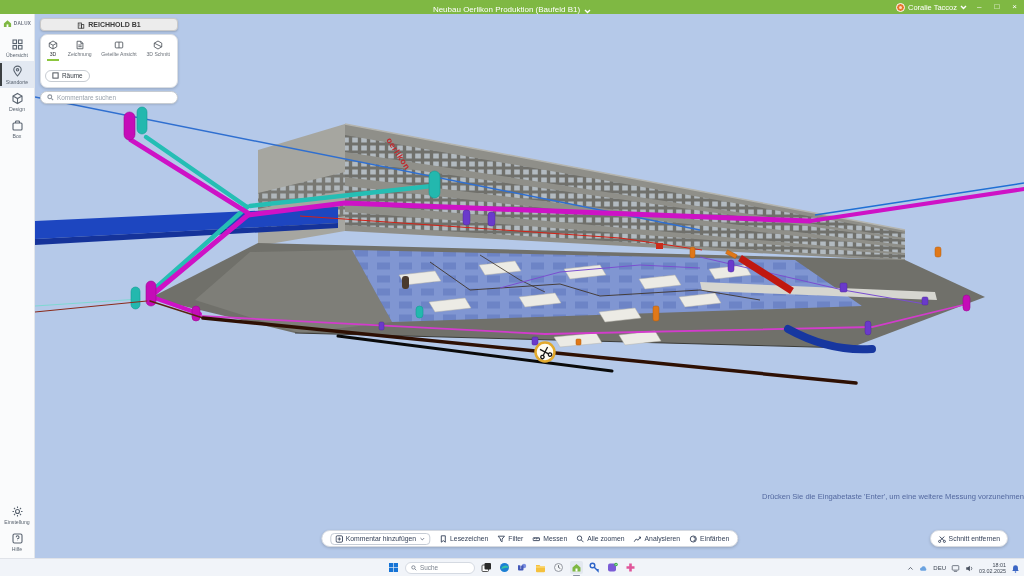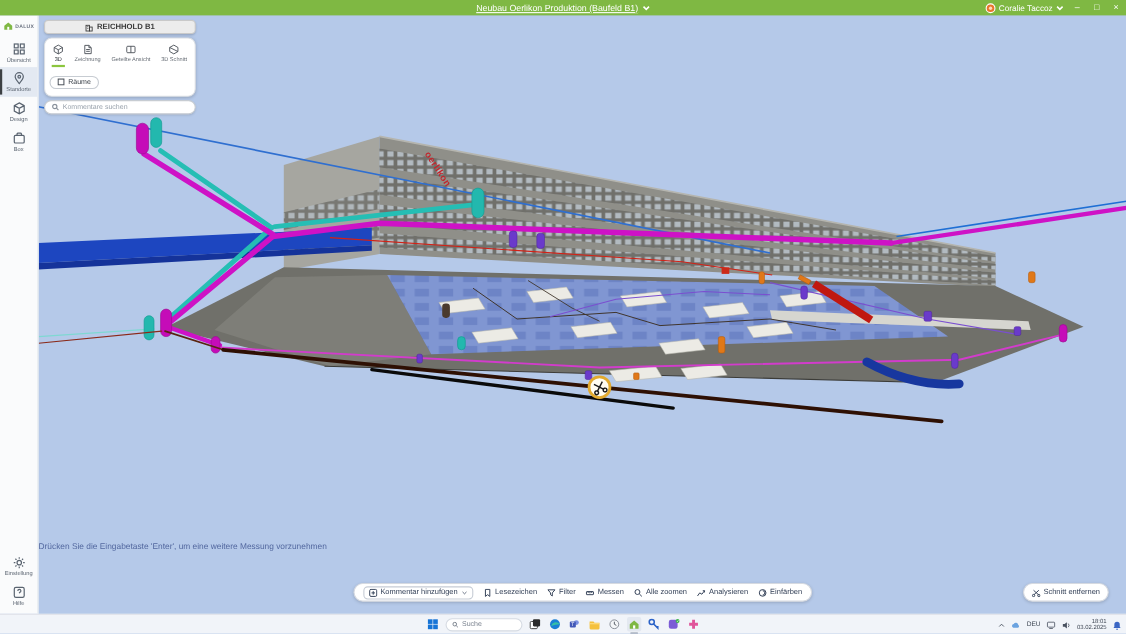--- a/index.html
+++ b/index.html
@@ -3,22 +3,22 @@
 <meta charset="utf-8">
 <style>
   * { margin:0; padding:0; box-sizing:border-box; }
   html,body { width:1024px; height:576px; overflow:hidden;
     font-family:"Liberation Sans", sans-serif; background:#b5c9e9; }
 
   
   .titlebar { position:absolute; top:0; left:0; width:1024px; height:14px;
     background:#7fb843; z-index:50; }
   .titlebar-title { position:absolute; left:0; right:0; top:0; height:14px;
-    display:flex; align-items:center; justify-content:center; gap:4px;
-    color:#fff; font-size:8px;text-decoration:underline; }
+    display:flex; align-items:flex-end; justify-content:center; gap:4px;
+    color:#fff; font-size:8px; }
   .titlebar-right { position:absolute; right:4px; top:0; height:14px;
     display:flex; align-items:center; gap:7px; color:#fff; font-size:7.5px; }
   .avatar { width:9px; height:9px; border-radius:50%; background:#e8762c;
     border:1px solid #fff; display:inline-block; position:relative; }
   .avatar::after { content:""; position:absolute; left:2px; top:2px; width:3px;
     height:3px; border-radius:50%; background:#ffd9b8; }
   .winbtn { color:#fff; font-size:8px; line-height:14px; padding:0 3px; cursor:default; }
   .chev { width:7px; height:5px; }
   .chev polyline { fill:none; stroke:#fff; stroke-width:1.4; }
 
@@ -61,21 +61,21 @@
   .pill-btn svg { width:7px; height:7px; stroke:#4a5058; fill:none; stroke-width:1.1; }
   .search-box { height:13px; background:#fff; border:1px solid #c7ccd2; border-radius:8px;
     display:flex; align-items:center; gap:3px; padding:0 6px;
     box-shadow:0 1px 2px rgba(0,0,0,.12); }
   .search-box svg { width:7px; height:7px; stroke:#8a929c; fill:none; stroke-width:1.2; flex:none; }
   .search-box input { border:none; outline:none; background:transparent; width:100%;
     font-size:6.4px; color:#333; font-family:"Liberation Sans", sans-serif; }
   .search-box input::placeholder { color:#9aa3ad; }
 
   
-  .hint { position:absolute; left:0; right:0; bottom:56px; text-align:left;
+  .hint { position:absolute; left:0; right:0; bottom:56px; text-align:right;
     color:rgba(58,79,140,.8); font-size:7.6px; line-height:1.45; z-index:5; pointer-events:none; }
 
   
   .toolbar { position:absolute; left:50%; transform:translateX(-50%); bottom:11px;
     height:17px; background:#fff; border:1px solid #d6dae1; border-radius:9px;
     display:flex; align-items:center; gap:9px; padding:0 8px;
     box-shadow:0 1px 3px rgba(0,0,0,.18); z-index:10; white-space:nowrap; }
   .tb-item { display:flex; align-items:center; gap:3px; font-size:6.8px; color:#323f56; }
   .tb-item svg { width:8px; height:8px; stroke:#323f56; fill:none; stroke-width:1.1; flex:none; }
   .tb-item.boxed { border:1px solid #c6ccd5; border-radius:4px; padding:1px 4px; }

